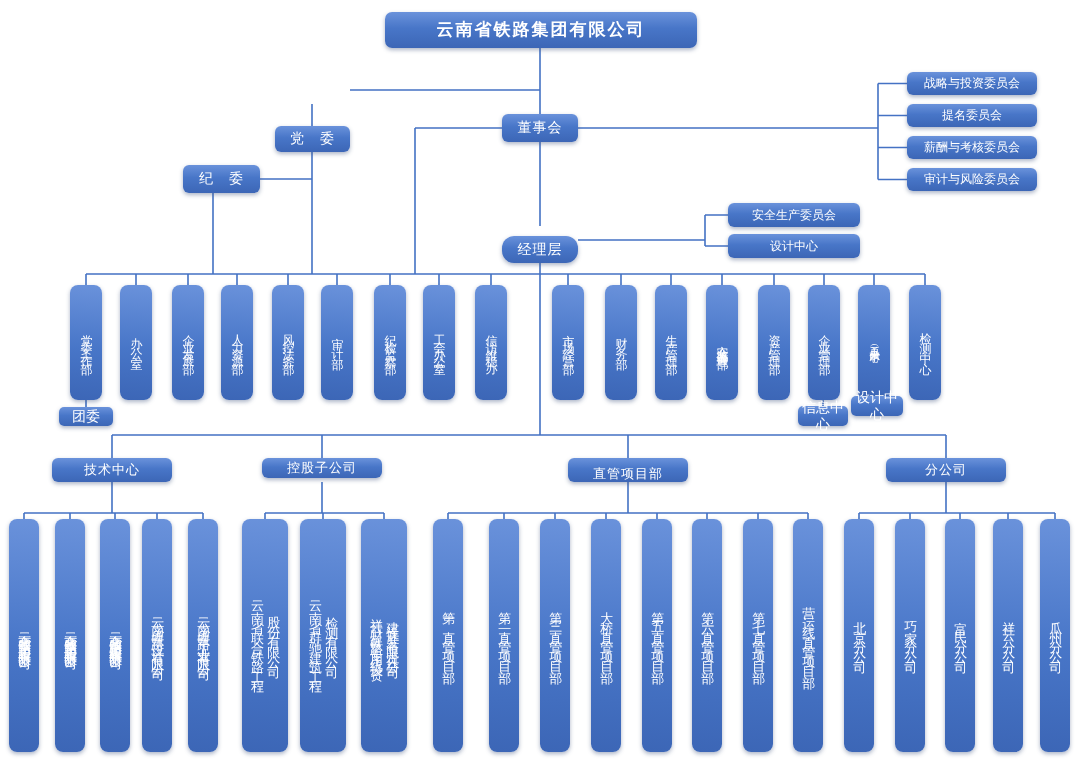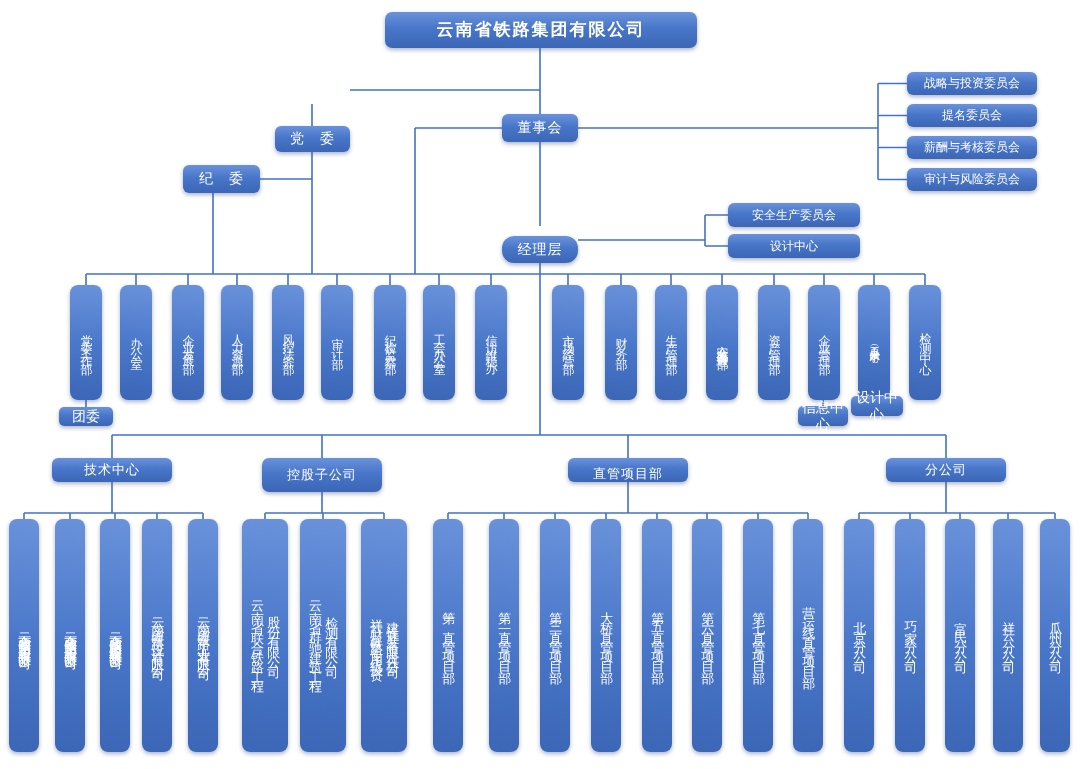--- a/index.html
+++ b/index.html
@@ -145,21 +145,21 @@
     </div>
     <div class="box tallbox" style="left: 100px; top: 519px; width: 30px; height: 233px;">
       <span class="vtext" style="font-size: 13px; letter-spacing: 2px;">云南省铁路建设工程有限公司</span>
     </div>
     <div class="box tallbox" style="left: 142px; top: 519px; width: 30px; height: 233px;">
       <span class="vtext" style="font-size: 13px; letter-spacing: 5px;">云南省铁路设计有限公司</span>
     </div>
     <div class="box tallbox" style="left: 188px; top: 519px; width: 30px; height: 233px;">
       <span class="vtext" style="font-size: 13px; letter-spacing: 5px;">云南省铁路工业有限公司</span>
     </div>
-    <div class="box header-box" style="left: 262px; top: 458px; width: 120px; height: 34px; border-radius: 7px;">
+    <div class="box header-box" style="left: 262px; top: 458px; width: 120px; height: 20px;">
       <span>控股子公司</span>
     </div>
     <div class="box tallbox" style="left: 242px; top: 519px; width: 46px; height: 233px;">
       <span class="vtext" style="font-size: 13px; letter-spacing: 10px;">云南省联合铁路工程
 股份有限公司</span>
     </div>
     <div class="box tallbox" style="left: 300px; top: 519px; width: 46px; height: 233px;">
       <span class="vtext" style="font-size: 13px; letter-spacing: 10px;">云南省群驰建筑工程
 检测有限公司</span>
     </div>

